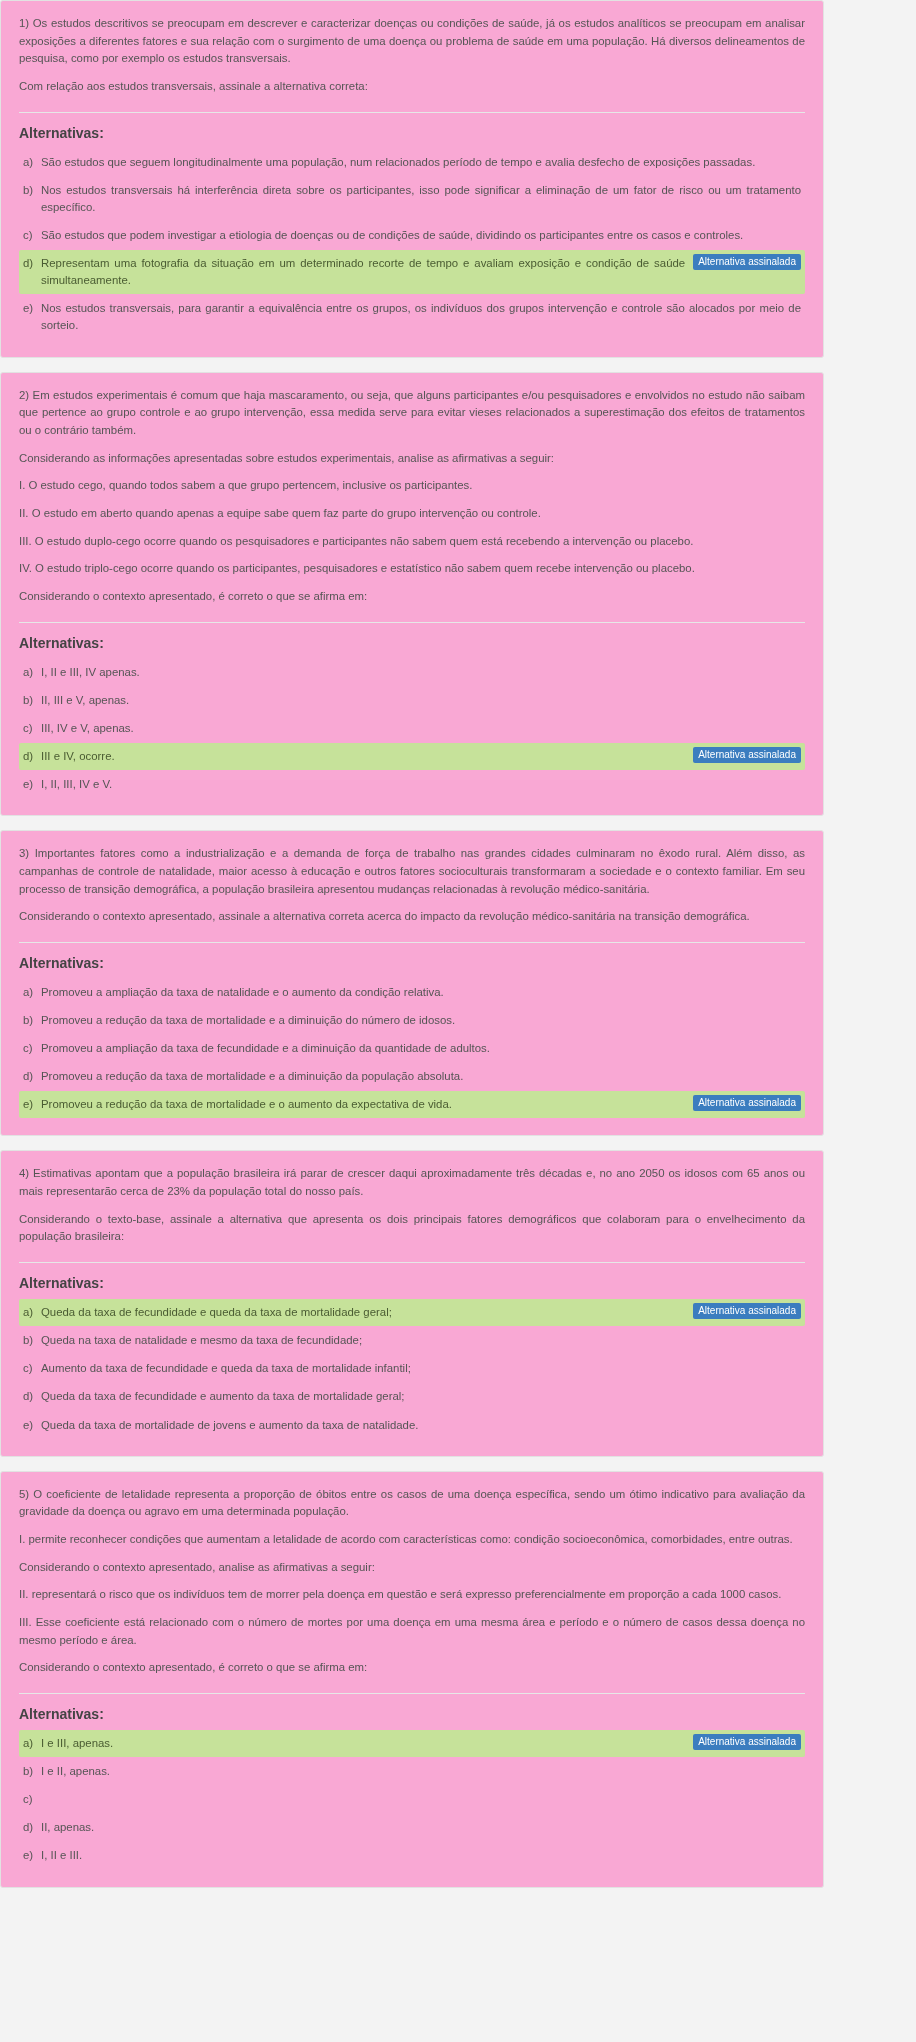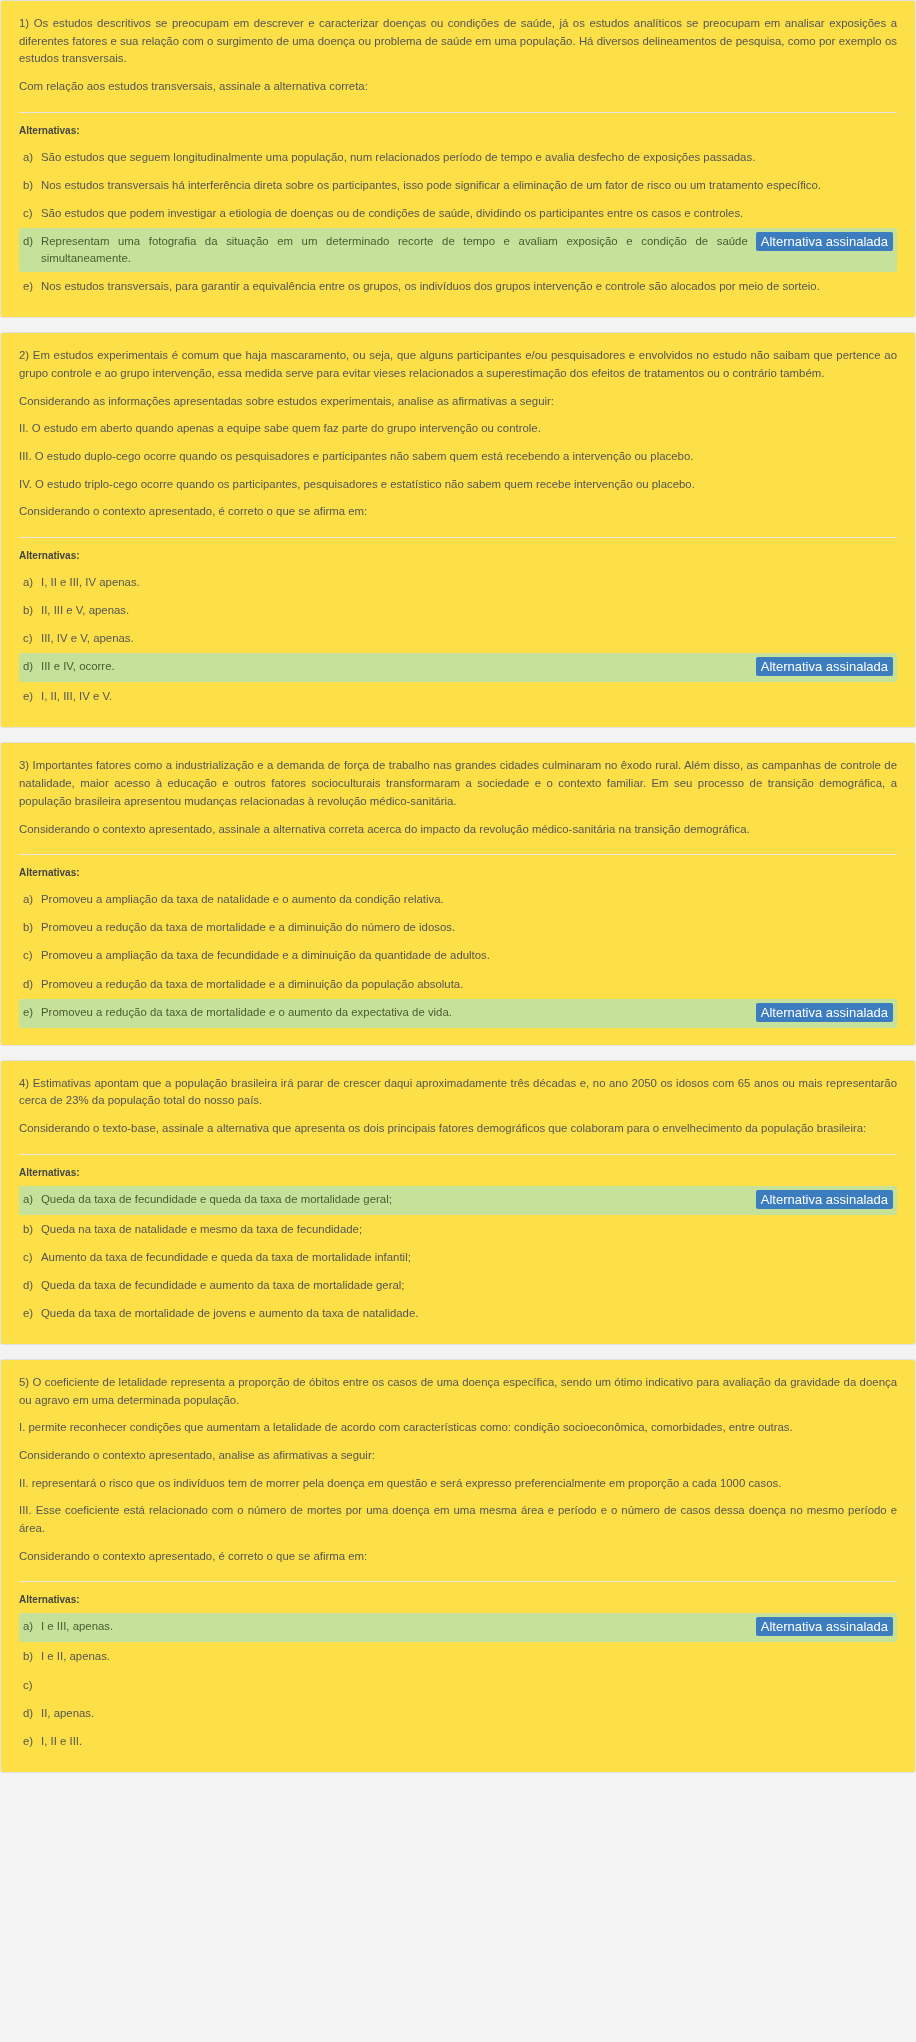--- a/index.html
+++ b/index.html
@@ -11,39 +11,39 @@
     color: #444;
   }
   #page {
     width: 916px;
     margin: 0 auto;
     background: #f3f3f3;
     padding: 0;
     box-sizing: border-box;
   }
   .question-card {
-    background: #fde047;
+    background: #f9a8d4;
     border: 1px solid #e2e2e2;
     border-radius: 3px;
     margin: 0 0 14px 0;
     padding: 14px 18px 16px 18px;
     box-sizing: border-box;
-    width: 916px;
+    width: 824px;
     position: relative;
   }
   .stem-block p {
     margin: 0 0 10px 0;
     font-size: 11.4px;
     line-height: 1.55;
     color: #555;
     text-align: justify;
   }
   .stem-block p:last-child { margin-bottom: 0; }
   .alt-header {
-    font-size: 10px;
+    font-size: 14px;
     font-weight: bold;
     color: #444;
     margin: 16px 0 8px 0;
     padding-top: 12px;
     border-top: 1px solid #e7e7e7;
   }
   .alt-list { margin: 0; padding: 0; list-style: none; }
   .alt {
     display: flex;
     align-items: flex-start;
@@ -65,21 +65,21 @@
   }
   .alt.selected {
     background: #c6e29a;
     color: #4a5c32;
   }
   .alt.selected .letter { color: #4a5c32; }
   .badge {
     display: inline-block;
     background: #3b7dbf;
     color: #ffffff;
-    font-size: 13px;
+    font-size: 10px;
     line-height: 1;
     padding: 3px 5px 3px 5px;
     border-radius: 2px;
     margin-left: 8px;
     white-space: nowrap;
     vertical-align: middle;
     position: relative;
     top: -1px;
   }
 </style>
@@ -115,20 +115,21 @@
           <li class="alt">
             <span class="letter">e)</span>
             <span class="text">Nos estudos transversais, para garantir a equivalência entre os grupos, os indivíduos dos grupos intervenção e controle são alocados por meio de sorteio.</span>
           </li>
         </ul>
       </div>
       <div class="question-card">
         <div class="stem-block">
           <p>2)   Em estudos experimentais é comum que haja mascaramento, ou seja, que alguns participantes e/ou pesquisadores e envolvidos no estudo não saibam que pertence ao grupo controle e ao grupo intervenção, essa medida serve para evitar vieses relacionados a superestimação dos efeitos de tratamentos ou o contrário também.</p>
           <p>Considerando as informações apresentadas sobre estudos experimentais, analise as afirmativas a seguir:</p>
+          <p>I. O estudo cego, quando todos sabem a que grupo pertencem, inclusive os participantes.</p>
           <p>II. O estudo em aberto quando apenas a equipe sabe quem faz parte do grupo intervenção ou controle.</p>
           <p>III. O estudo duplo-cego ocorre quando os pesquisadores e participantes não sabem quem está recebendo a intervenção ou placebo.</p>
           <p>IV. O estudo triplo-cego ocorre quando os participantes, pesquisadores e estatístico não sabem quem recebe intervenção ou placebo.</p>
           <p>Considerando o contexto apresentado, é correto o que se afirma em:</p>
         </div>
         <div class="alt-header">Alternativas:</div>
         <ul class="alt-list">
           <li class="alt">
             <span class="letter">a)</span>
             <span class="text">I, II e III, IV apenas.</span>

